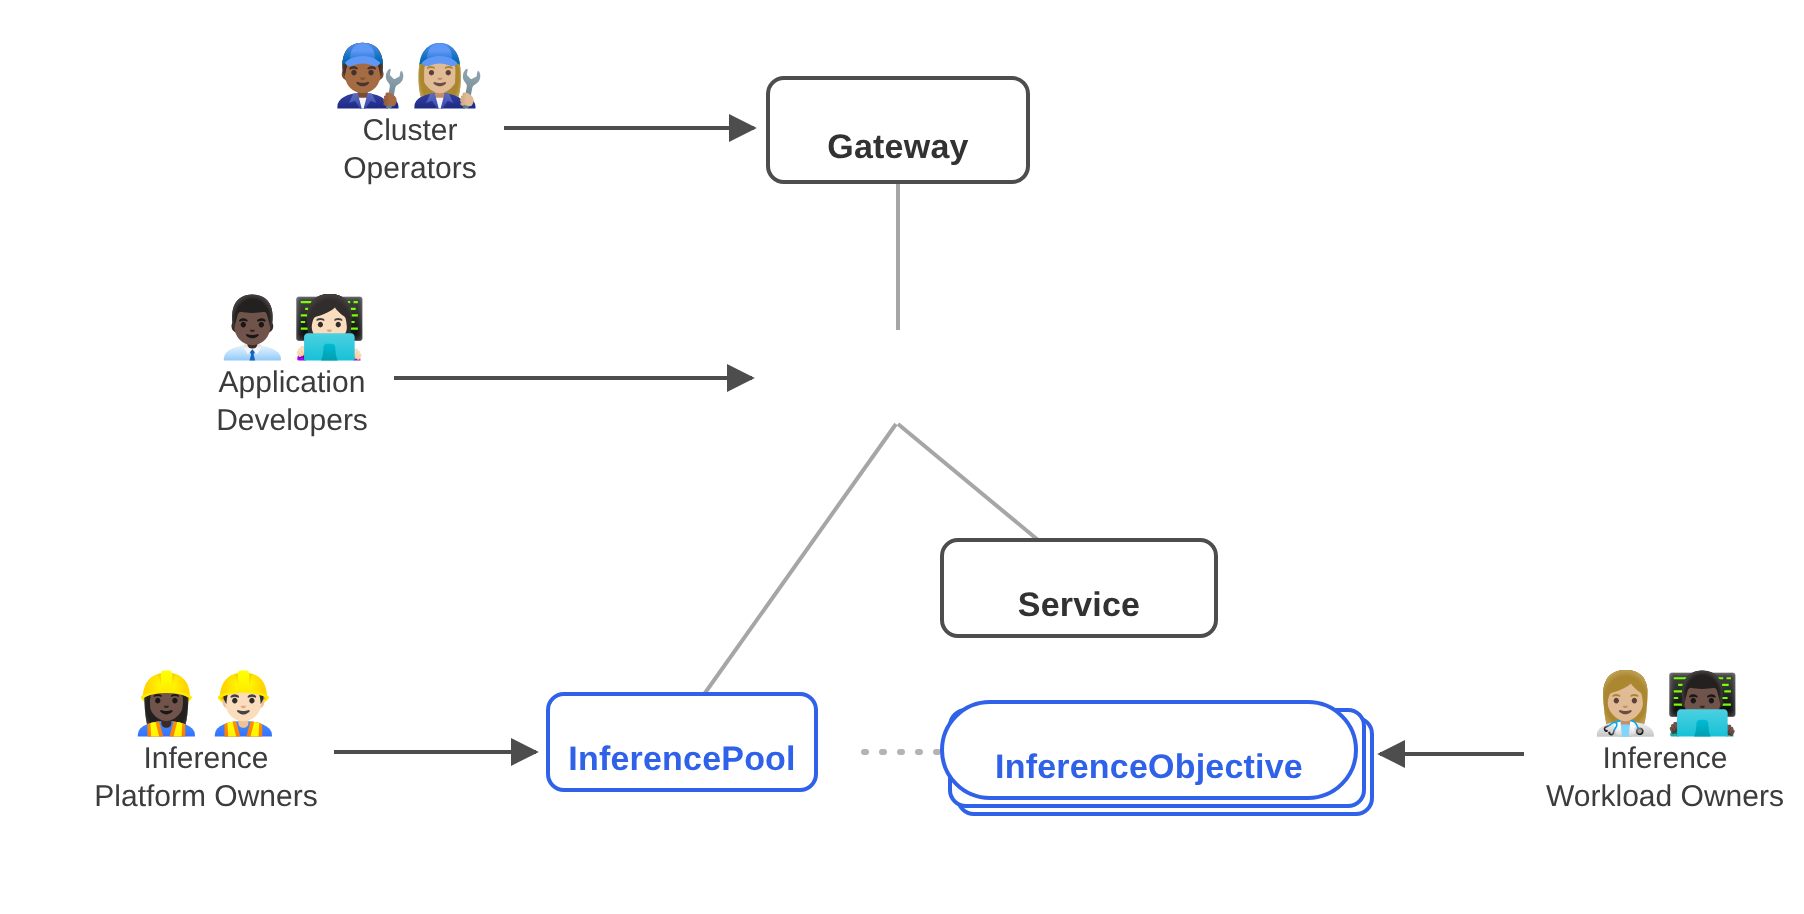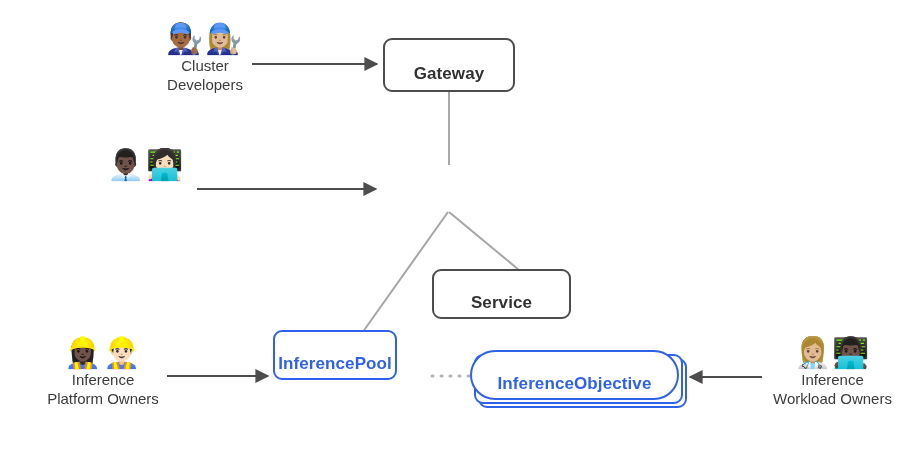--- a/index.html
+++ b/index.html
@@ -108,42 +108,44 @@
     <line x1="167" y1="376" x2="268" y2="376" stroke="#4d4d4d" stroke-width="2" marker-end="url(#arrowR)"></line>
 
     <line x1="762" y1="377" x2="690" y2="377" stroke="#4d4d4d" stroke-width="2" marker-end="url(#arrowL)"></line>
   </svg>
 
   <div class="node gray" style="left:383px; top:38px; width:132px; height:54px;">
     <span class="node-label">Gateway</span>
   </div>
 
 
-  <div class="node gray" style="left:432px; top:269px; width:139px; height:50px;">
+  <div class="node gray" style="left:470px; top:269px; width:139px; height:50px;">
     <span class="node-label">Service</span>
   </div>
 
-  <div class="node blue" style="left:273px; top:330px; width:124px; height:50px;">
+  <div class="node blue" style="left:273px; top:346px; width:136px; height:50px;">
     <span class="node-label">InferencePool</span>
   </div>
 
   <div class="stack-layer" style="left:478px; top:358px; width:209px; height:50px;"></div>
   <div class="stack-layer" style="left:474px; top:354px; width:209px; height:50px;"></div>
   <div class="node blue" style="left:470px; top:350px; width:209px; height:50px;border-radius:25px;">
     <span class="node-label">InferenceObjective</span>
   </div>
 
   <div class="actor" style="left:128px; top:22px; width:154px;">
     <div class="actor-emoji">👨🏾‍🔧👩🏼‍🔧</div>
     <div class="actor-name">Cluster
-Developers</div>
+Operators</div>
   </div>
 
   <div class="actor" style="left:62px; top:148px; width:168px;">
     <div class="actor-emoji">👨🏿‍💼👩🏻‍💻</div>
+    <div class="actor-name">Application
+Developers</div>
   </div>
 
   <div class="actor" style="left:13px; top:336px; width:180px;">
     <div class="actor-emoji">👷🏿‍♀️👷🏻‍♂️</div>
     <div class="actor-name">Inference
 Platform Owners</div>
   </div>
 
   <div class="actor" style="left:763px; top:336px; width:139px;">
     <div class="actor-emoji">👩🏼‍⚕️👨🏿‍💻</div>

